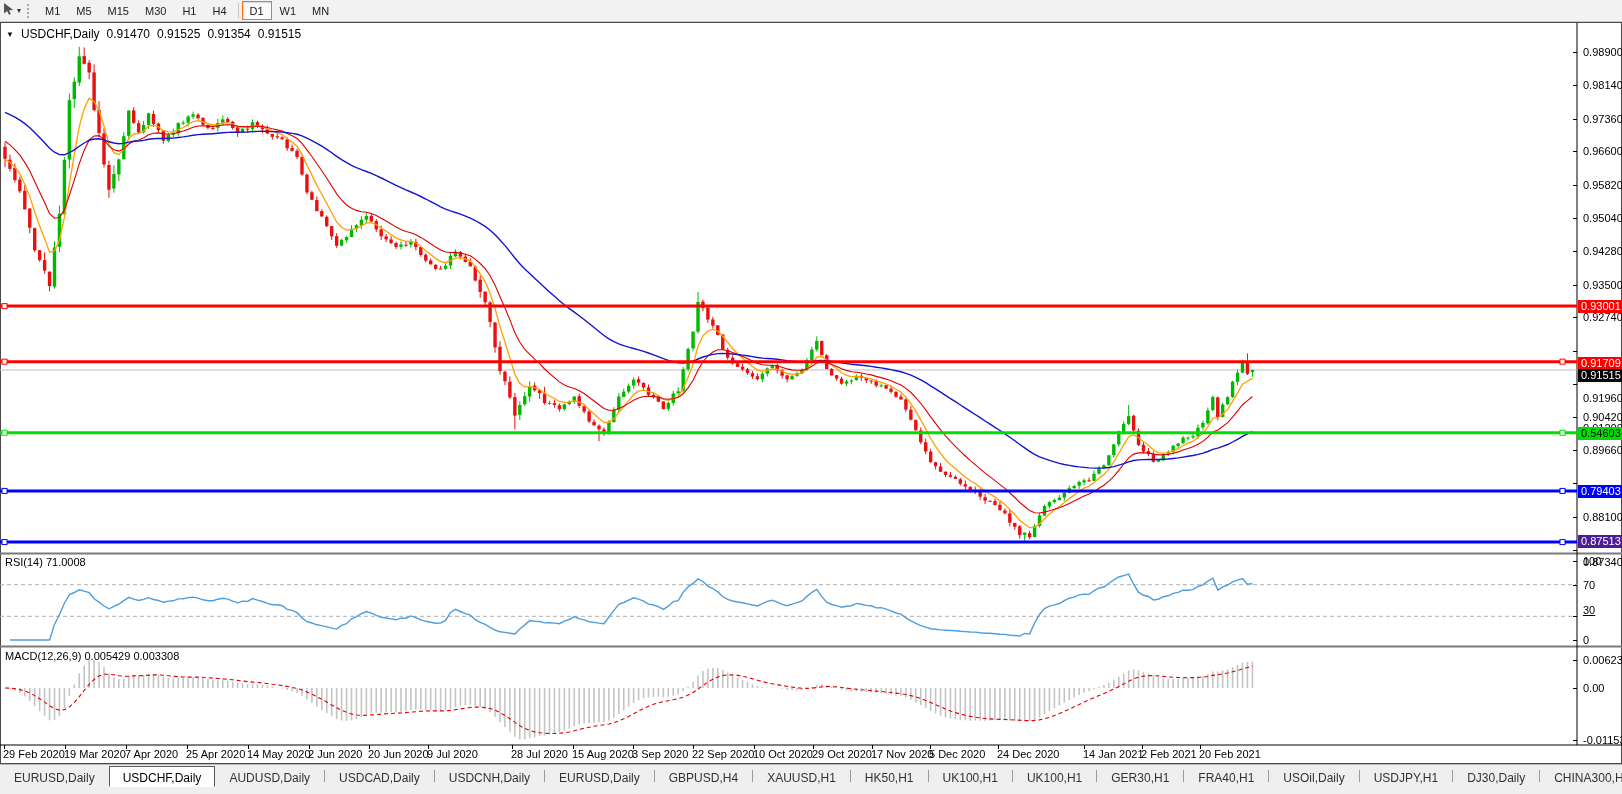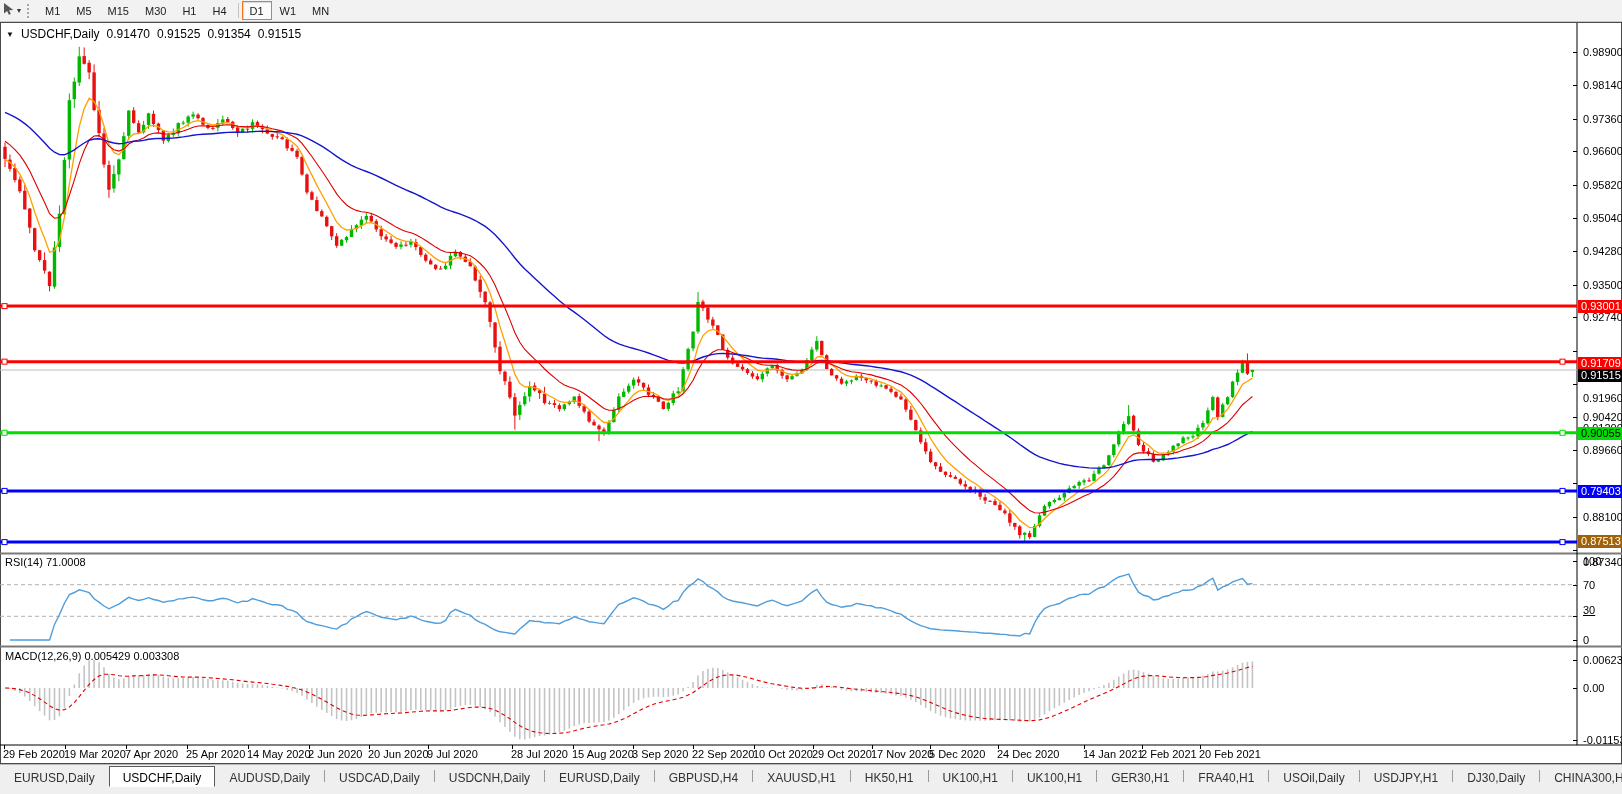--- a/index.html
+++ b/index.html
@@ -952,23 +952,23 @@
     <div class="datetick" style="left: 998px;"></div>
     <div class="datelabel" style="left: 997px;">24 Dec 2020</div>
     <div class="datetick" style="left: 1084px;"></div>
     <div class="datelabel" style="left: 1083px;">14 Jan 2021</div>
     <div class="datetick" style="left: 1142px;"></div>
     <div class="datelabel" style="left: 1141px;">2 Feb 2021</div>
     <div class="datetick" style="left: 1200px;"></div>
     <div class="datelabel" style="left: 1199px;">20 Feb 2021</div>
     <div class="pricetag" style="top: 299.5px; background: rgb(255, 0, 0); color: rgb(255, 255, 255);">0.93001</div>
     <div class="pricetag" style="top: 356.5px; background: rgb(255, 0, 0); color: rgb(255, 255, 255);">0.91709</div>
-    <div class="pricetag" style="top: 426.5px; background: rgb(0, 221, 0); color: rgb(0, 0, 0);">0.90055</div>
+    <div class="pricetag" style="top: 426.5px; background: rgb(0, 221, 0); color: rgb(0, 0, 0);">0.54603</div>
     <div class="pricetag" style="top: 484.5px; background: rgb(0, 0, 255); color: rgb(255, 255, 255);">0.79403</div>
-    <div class="pricetag" style="top: 535px; background: #a16207; color: rgb(255, 255, 255);">0.87513</div>
+    <div class="pricetag" style="top: 535px; background: #4c1d95; color: rgb(255, 255, 255);">0.87513</div>
     <div class="pricetag" style="top: 369px; background: rgb(0, 0, 0); color: rgb(255, 255, 255);">0.91515</div>
   </div>
 
 <div id="tabbar">
   <div style="display:flex;align-items:flex-start;" id="tabs-container">
       <div class="tab">EURUSD,Daily</div>
       <div class="tab active">USDCHF,Daily</div>
       <div class="tab">AUDUSD,Daily</div>
       <div class="tabdiv"></div>
       <div class="tab">USDCAD,Daily</div>

